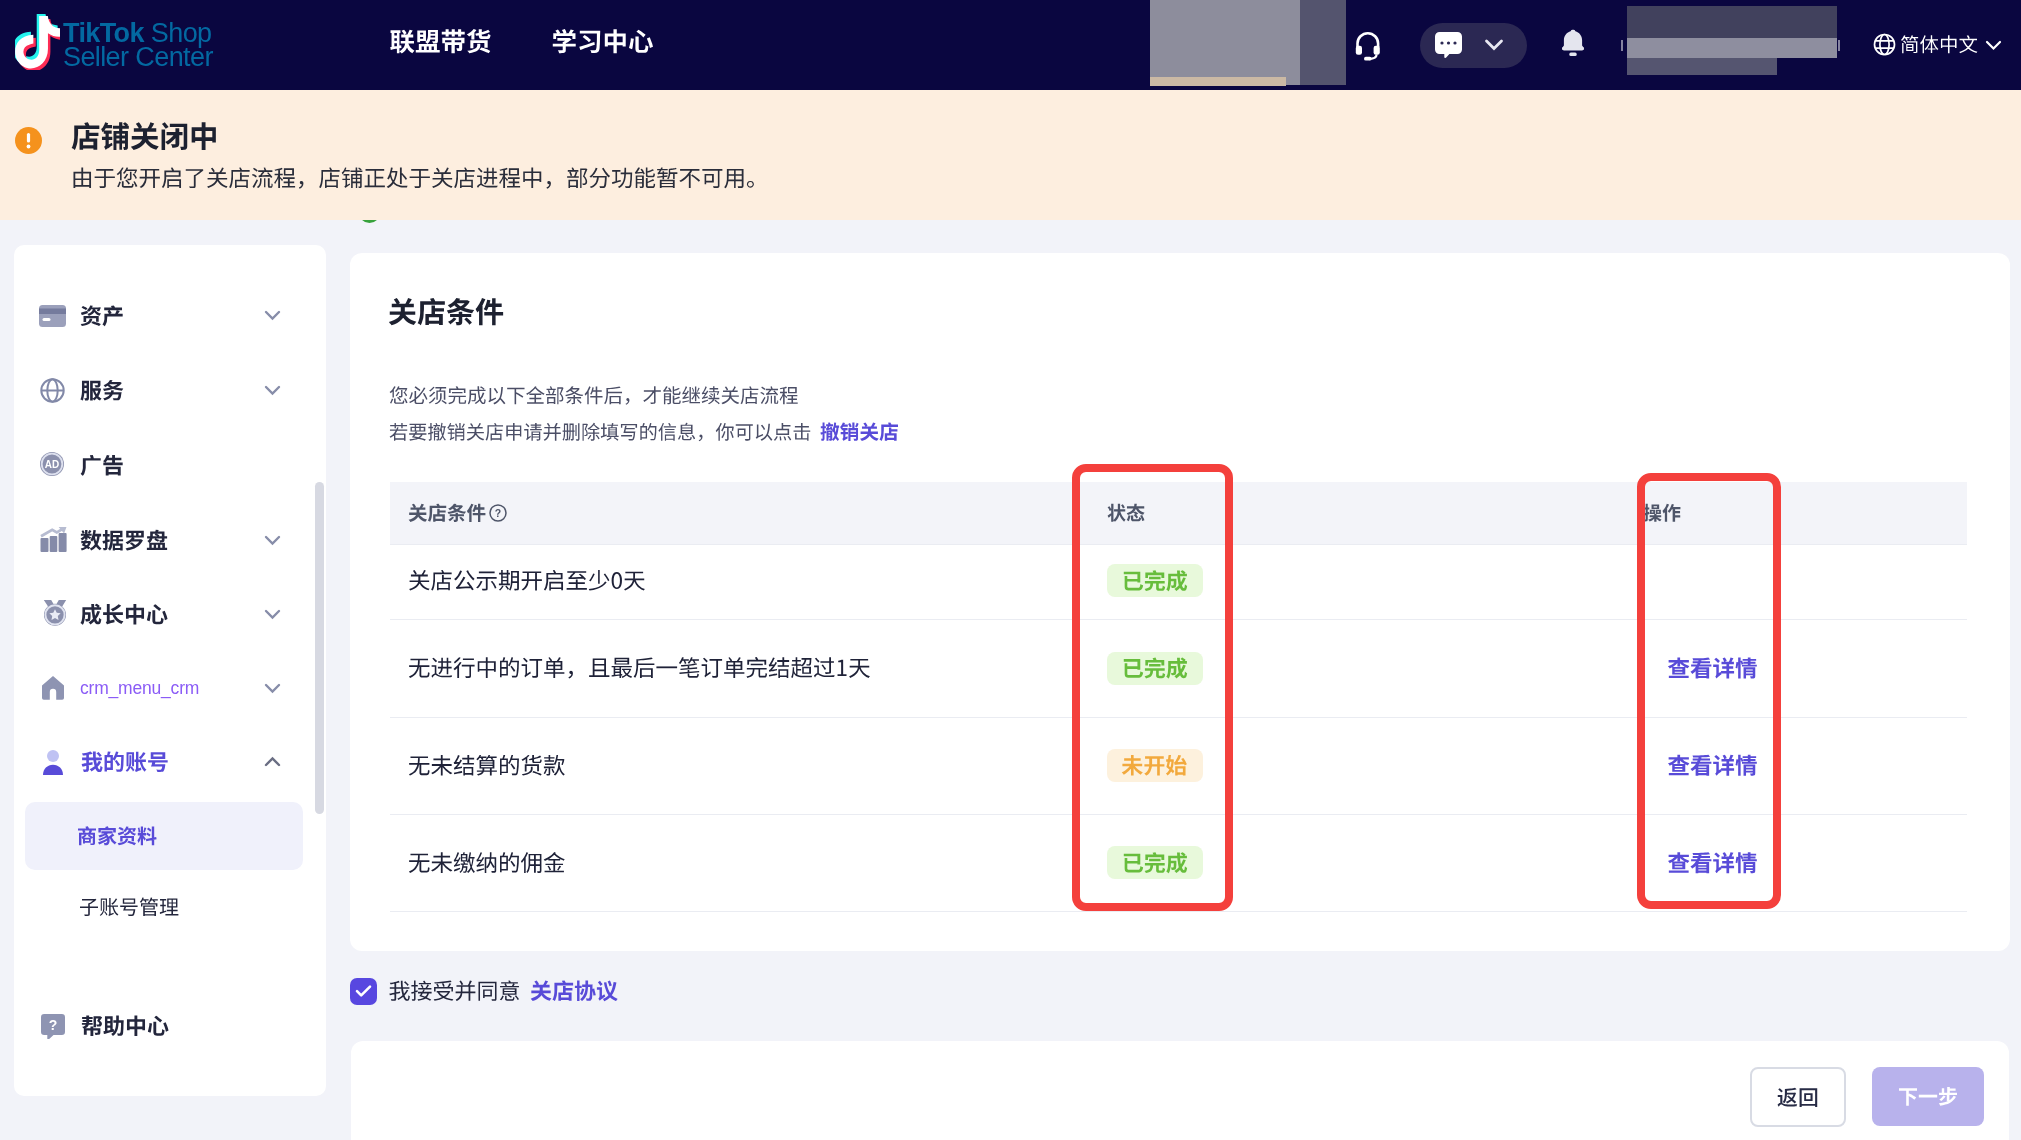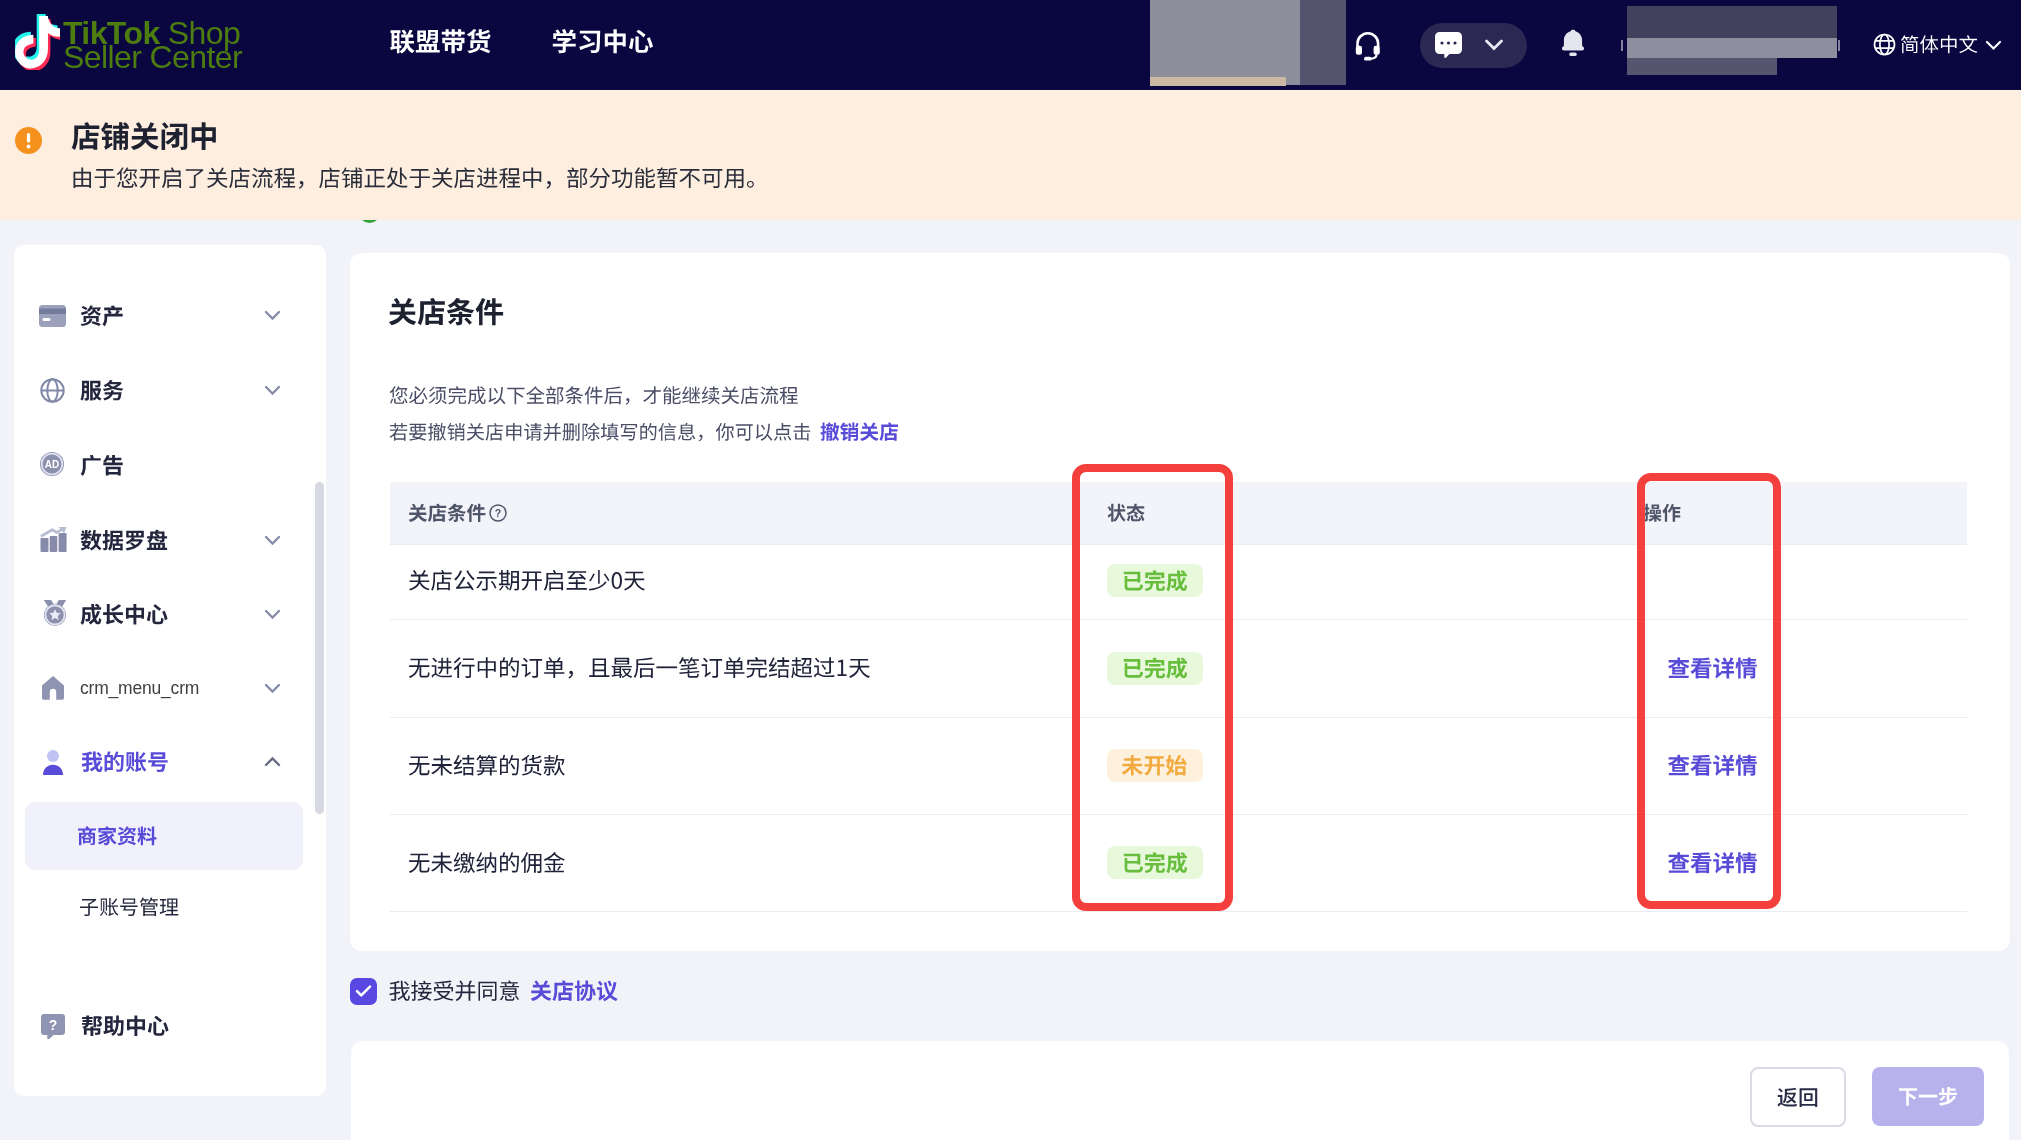--- a/index.html
+++ b/index.html
@@ -28,22 +28,22 @@
 
 #cbx{position:absolute;left:350px;top:978px;width:27px;height:27px;background:#5847e0;border-radius:7px;z-index:3}
 
 #btnback{position:absolute;left:1750px;top:1067px;width:96px;height:60px;background:#fff;border:2px solid #d8dbe4;border-radius:8px;z-index:3}
 #btnnext{position:absolute;left:1872px;top:1067px;width:112px;height:59px;background:#b8b2ec;border-radius:8px;z-index:3}
 
 #chatpill{position:absolute;left:1420px;top:23px;width:107px;height:45px;background:#2b2853;border-radius:22.5px;z-index:6}
 .blur{position:absolute;z-index:6}
 .sep{position:absolute;top:40px;width:2px;height:11px;background:rgba(255,255,255,.5);z-index:6}
 .hicon{position:absolute;z-index:7}
-#crmtext{position:absolute;left:80px;top:678px;font-size:17.5px;color:#404040;z-index:3;letter-spacing:-.2px}
-#logotext{position:absolute;left:63px;top:22px;z-index:6;color:#4d7c0f;font-size:32px;line-height:23.5px;letter-spacing:-.6px}
+#crmtext{position:absolute;left:80px;top:678px;font-size:17.5px;color:#8b5cf6;z-index:3;letter-spacing:-.2px}
+#logotext{position:absolute;left:63px;top:22px;z-index:6;color:#0369a1;font-size:27px;line-height:23.5px;letter-spacing:-.6px}
 </style></head>
 <body>
 <div id="greendot"></div>
 <div id="hdr"></div>
 <div id="banner"></div>
 <div id="sidebar"></div>
 <div id="maincard"></div>
 <div id="botbar"></div>
 
 <svg class="hicon" style="left:15px;top:14px" width="45" height="56" viewBox="0 0 2859 3333">

